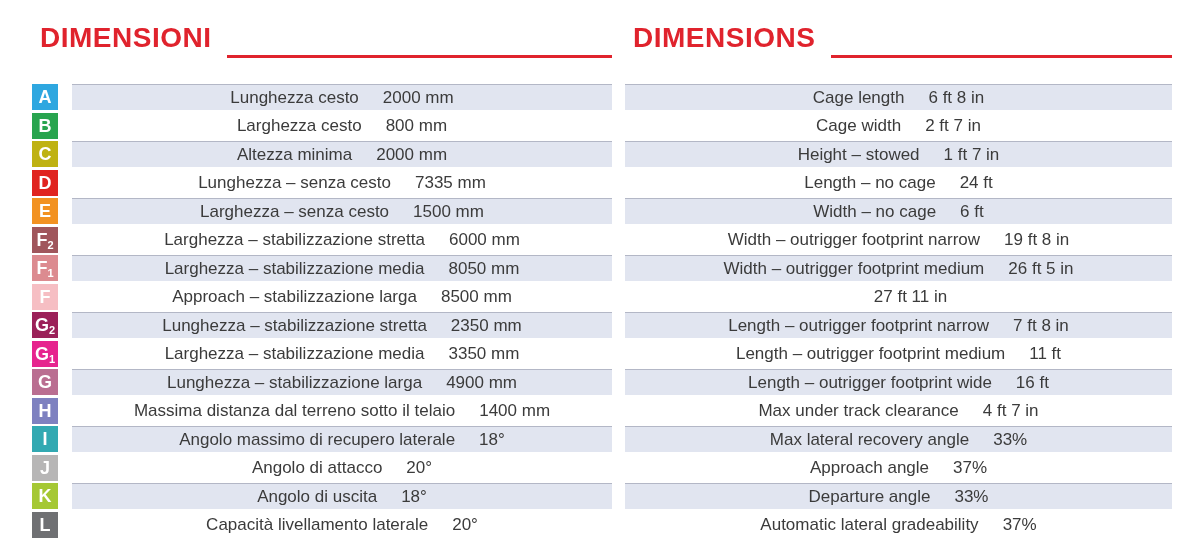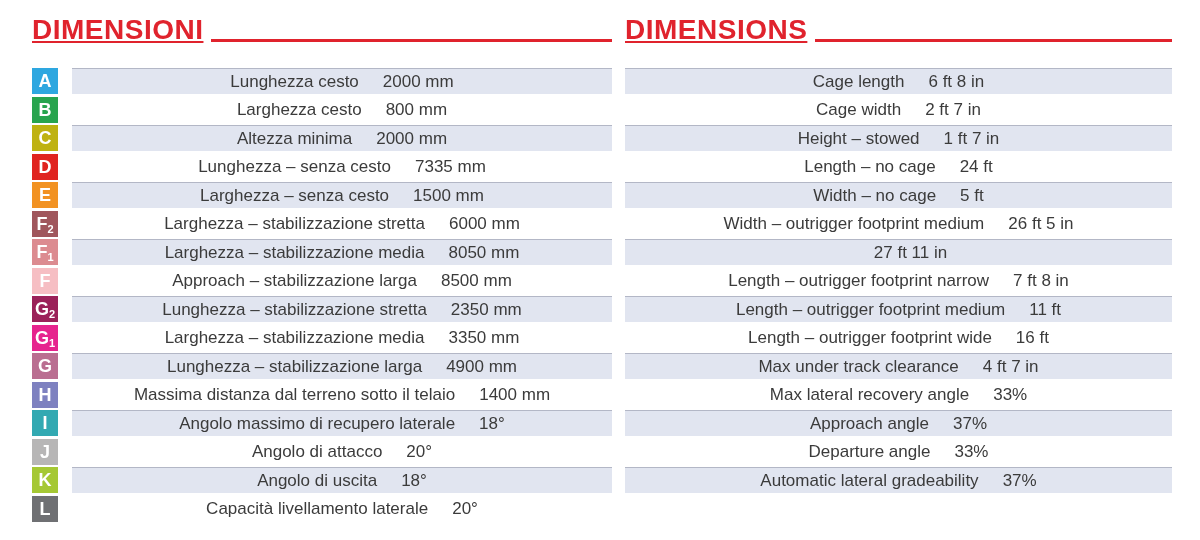--- a/index.html
+++ b/index.html
@@ -7,22 +7,22 @@
     width: 1200px; height: 540px; overflow: hidden;
     font-family: "Liberation Sans", sans-serif;
     -webkit-font-smoothing: antialiased;
   }
   .page { display: flex; padding: 16px 28px 0 32px; box-sizing: border-box; }
   .col { width: 580px; box-sizing: border-box; }
   .col.right { width: 547px; margin-left: 13px; }
 
   .col-header { display: flex; align-items: flex-end; }
   .col-header h1 {
-    margin: 0; font-size: 28px; line-height: 28px; font-weight: 700;
-    letter-spacing: 0.5px; color: var(--accent, #e0232d); white-space: nowrap; text-decoration: underline;
+    margin: 8px; font-size: 28px; line-height: 28px; font-weight: 700;
+    letter-spacing: 0.5px; color: var(--accent, #e0232d); white-space: nowrap;
   }
   .col-header .rule {
     flex: 1; height: 3px; margin-left: 8px; margin-bottom: 2px;
     background: var(--accent, #e0232d);
   }
 
   .rows { margin-top: 24px; }
   .row { display: flex; align-items: stretch; height: 26px; margin-bottom: 2.5px; }
 
   .badge {
@@ -253,24 +253,30 @@
   <div class="row">
     <div class="strip">
       <span class="label">Length – no cage</span>
       <span class="value">24 ft</span>
     </div>
   </div>
 
   <div class="row">
     <div class="strip">
       <span class="label">Width – no cage</span>
-      <span class="value">5 ft</span>
-    </div>
-  </div>
-
+      <span class="value">6 ft</span>
+    </div>
+  </div>
+
+  <div class="row">
+    <div class="strip">
+      <span class="label">Width – outrigger footprint narrow</span>
+      <span class="value">19 ft 8 in</span>
+    </div>
+  </div>
 
   <div class="row">
     <div class="strip">
       <span class="label">Width – outrigger footprint medium</span>
       <span class="value">26 ft 5 in</span>
     </div>
   </div>
 
   <div class="row">
     <div class="strip">

